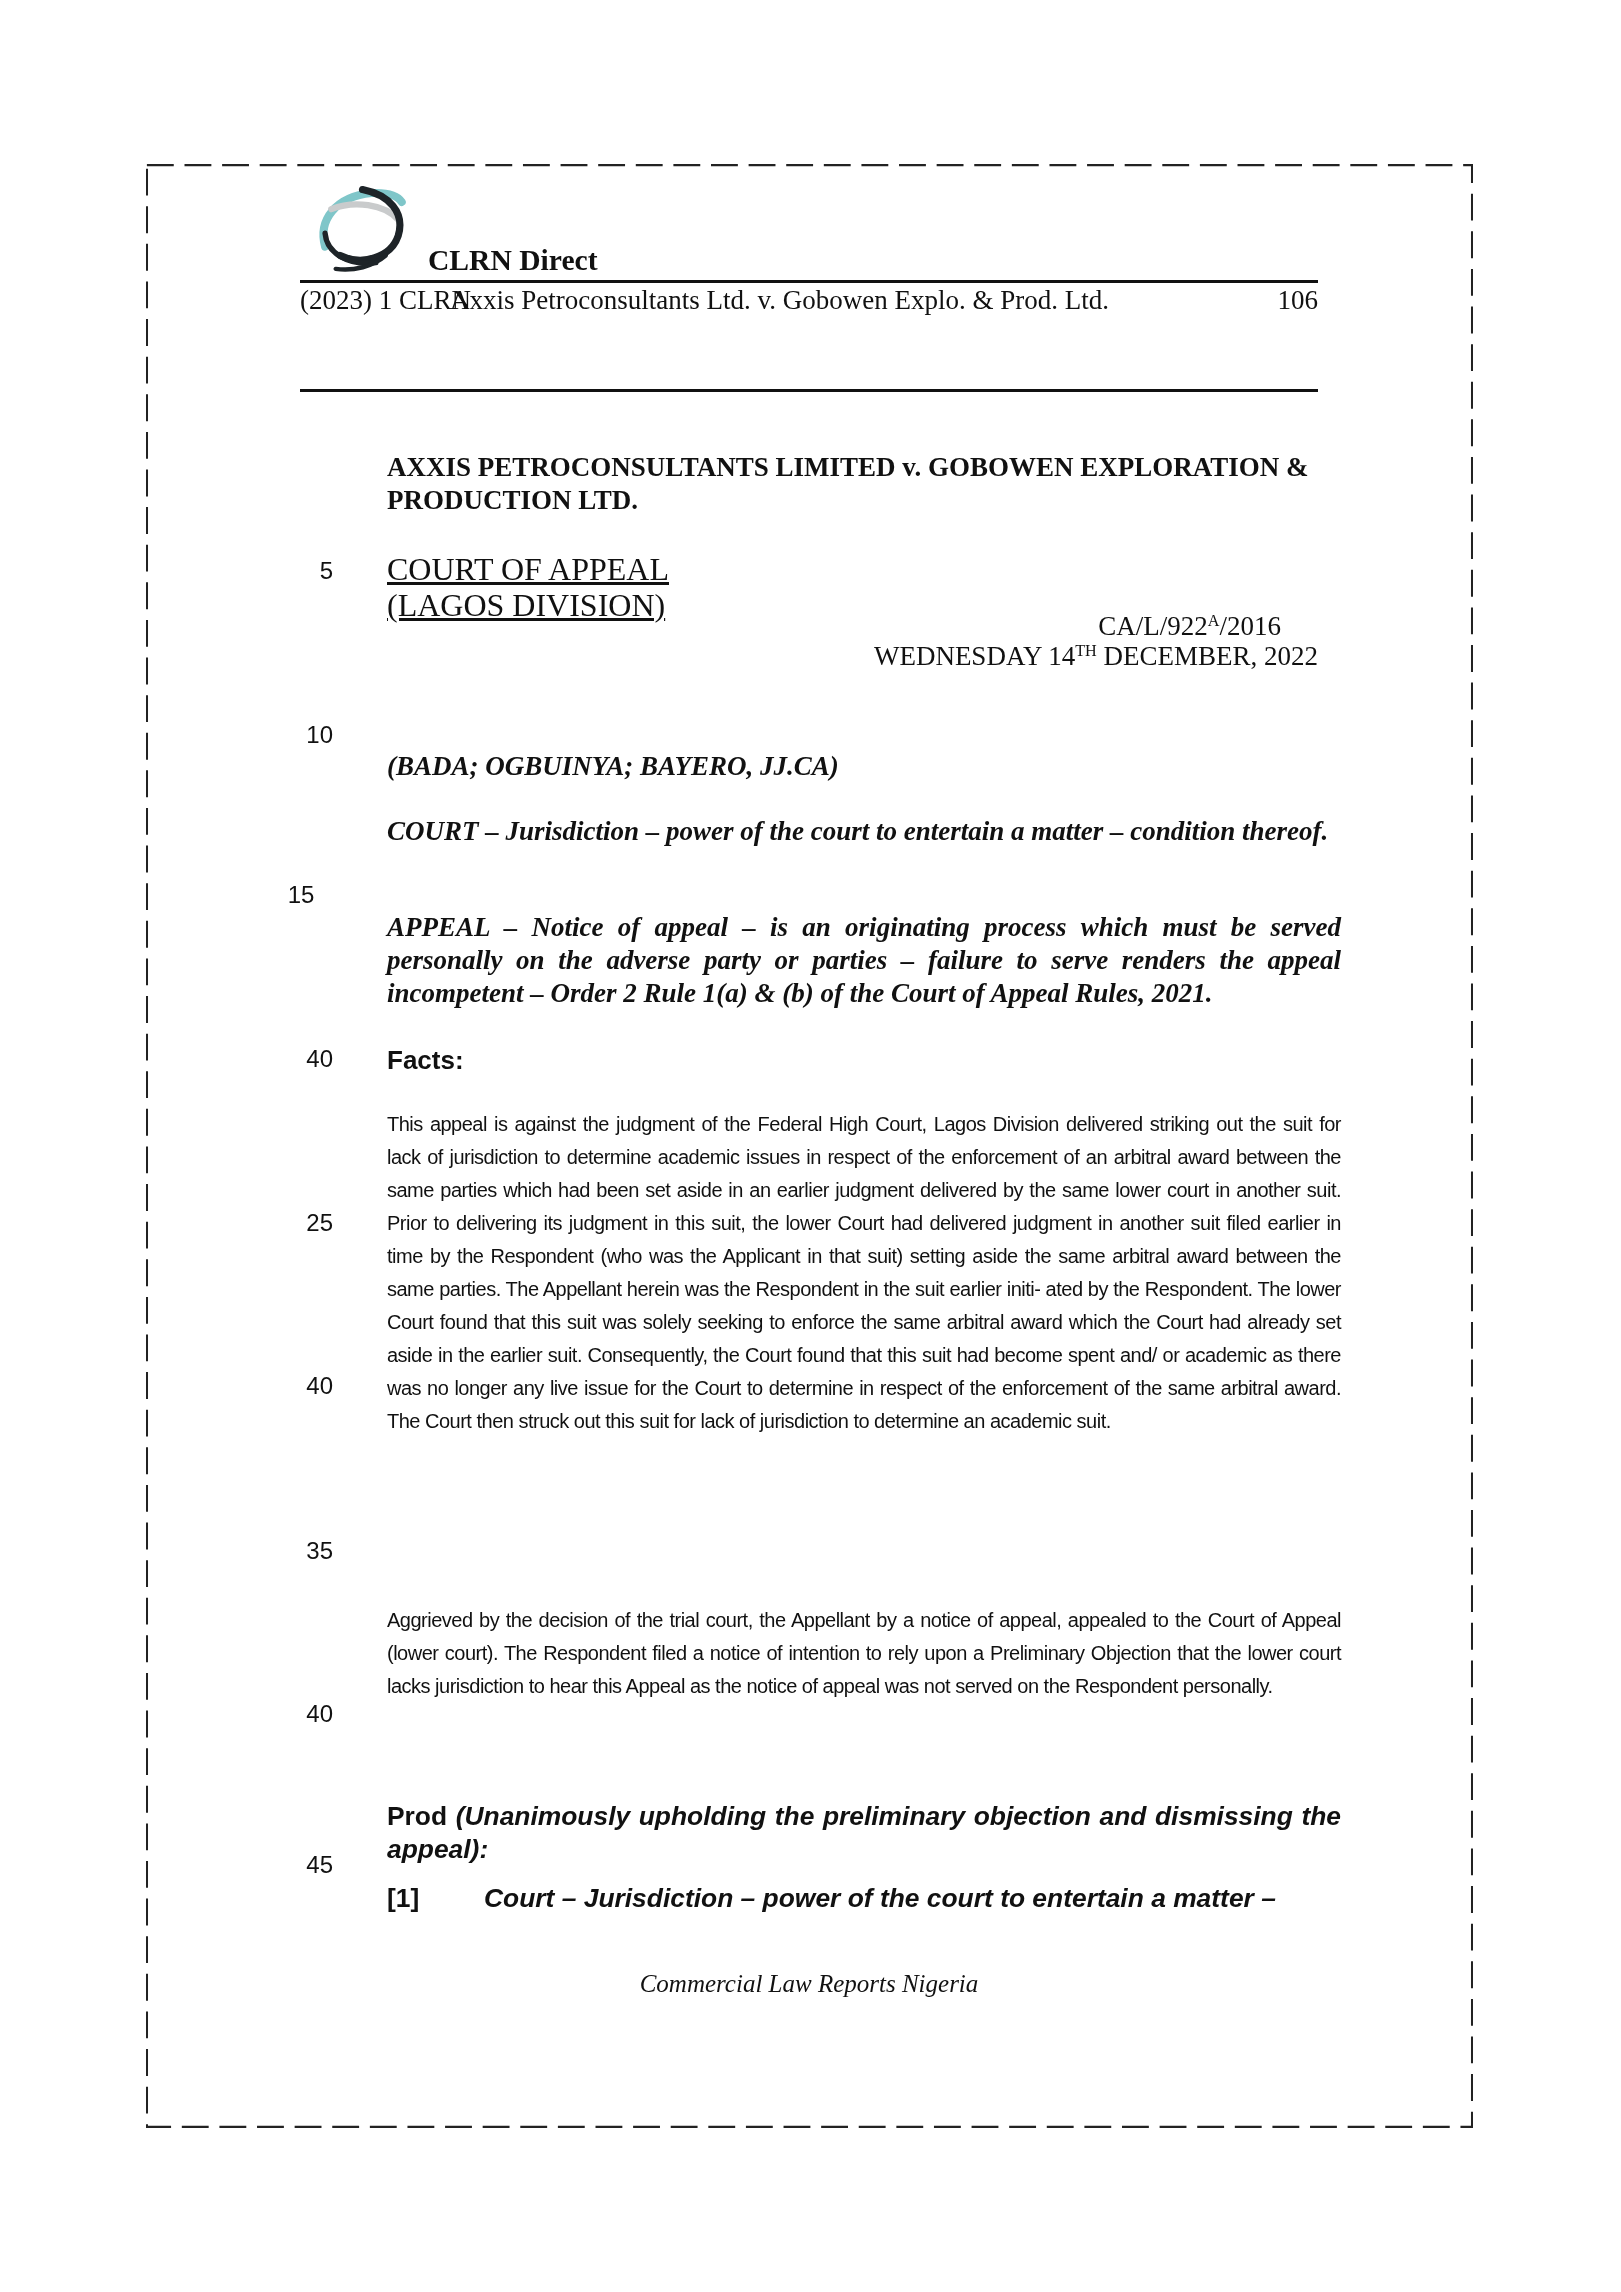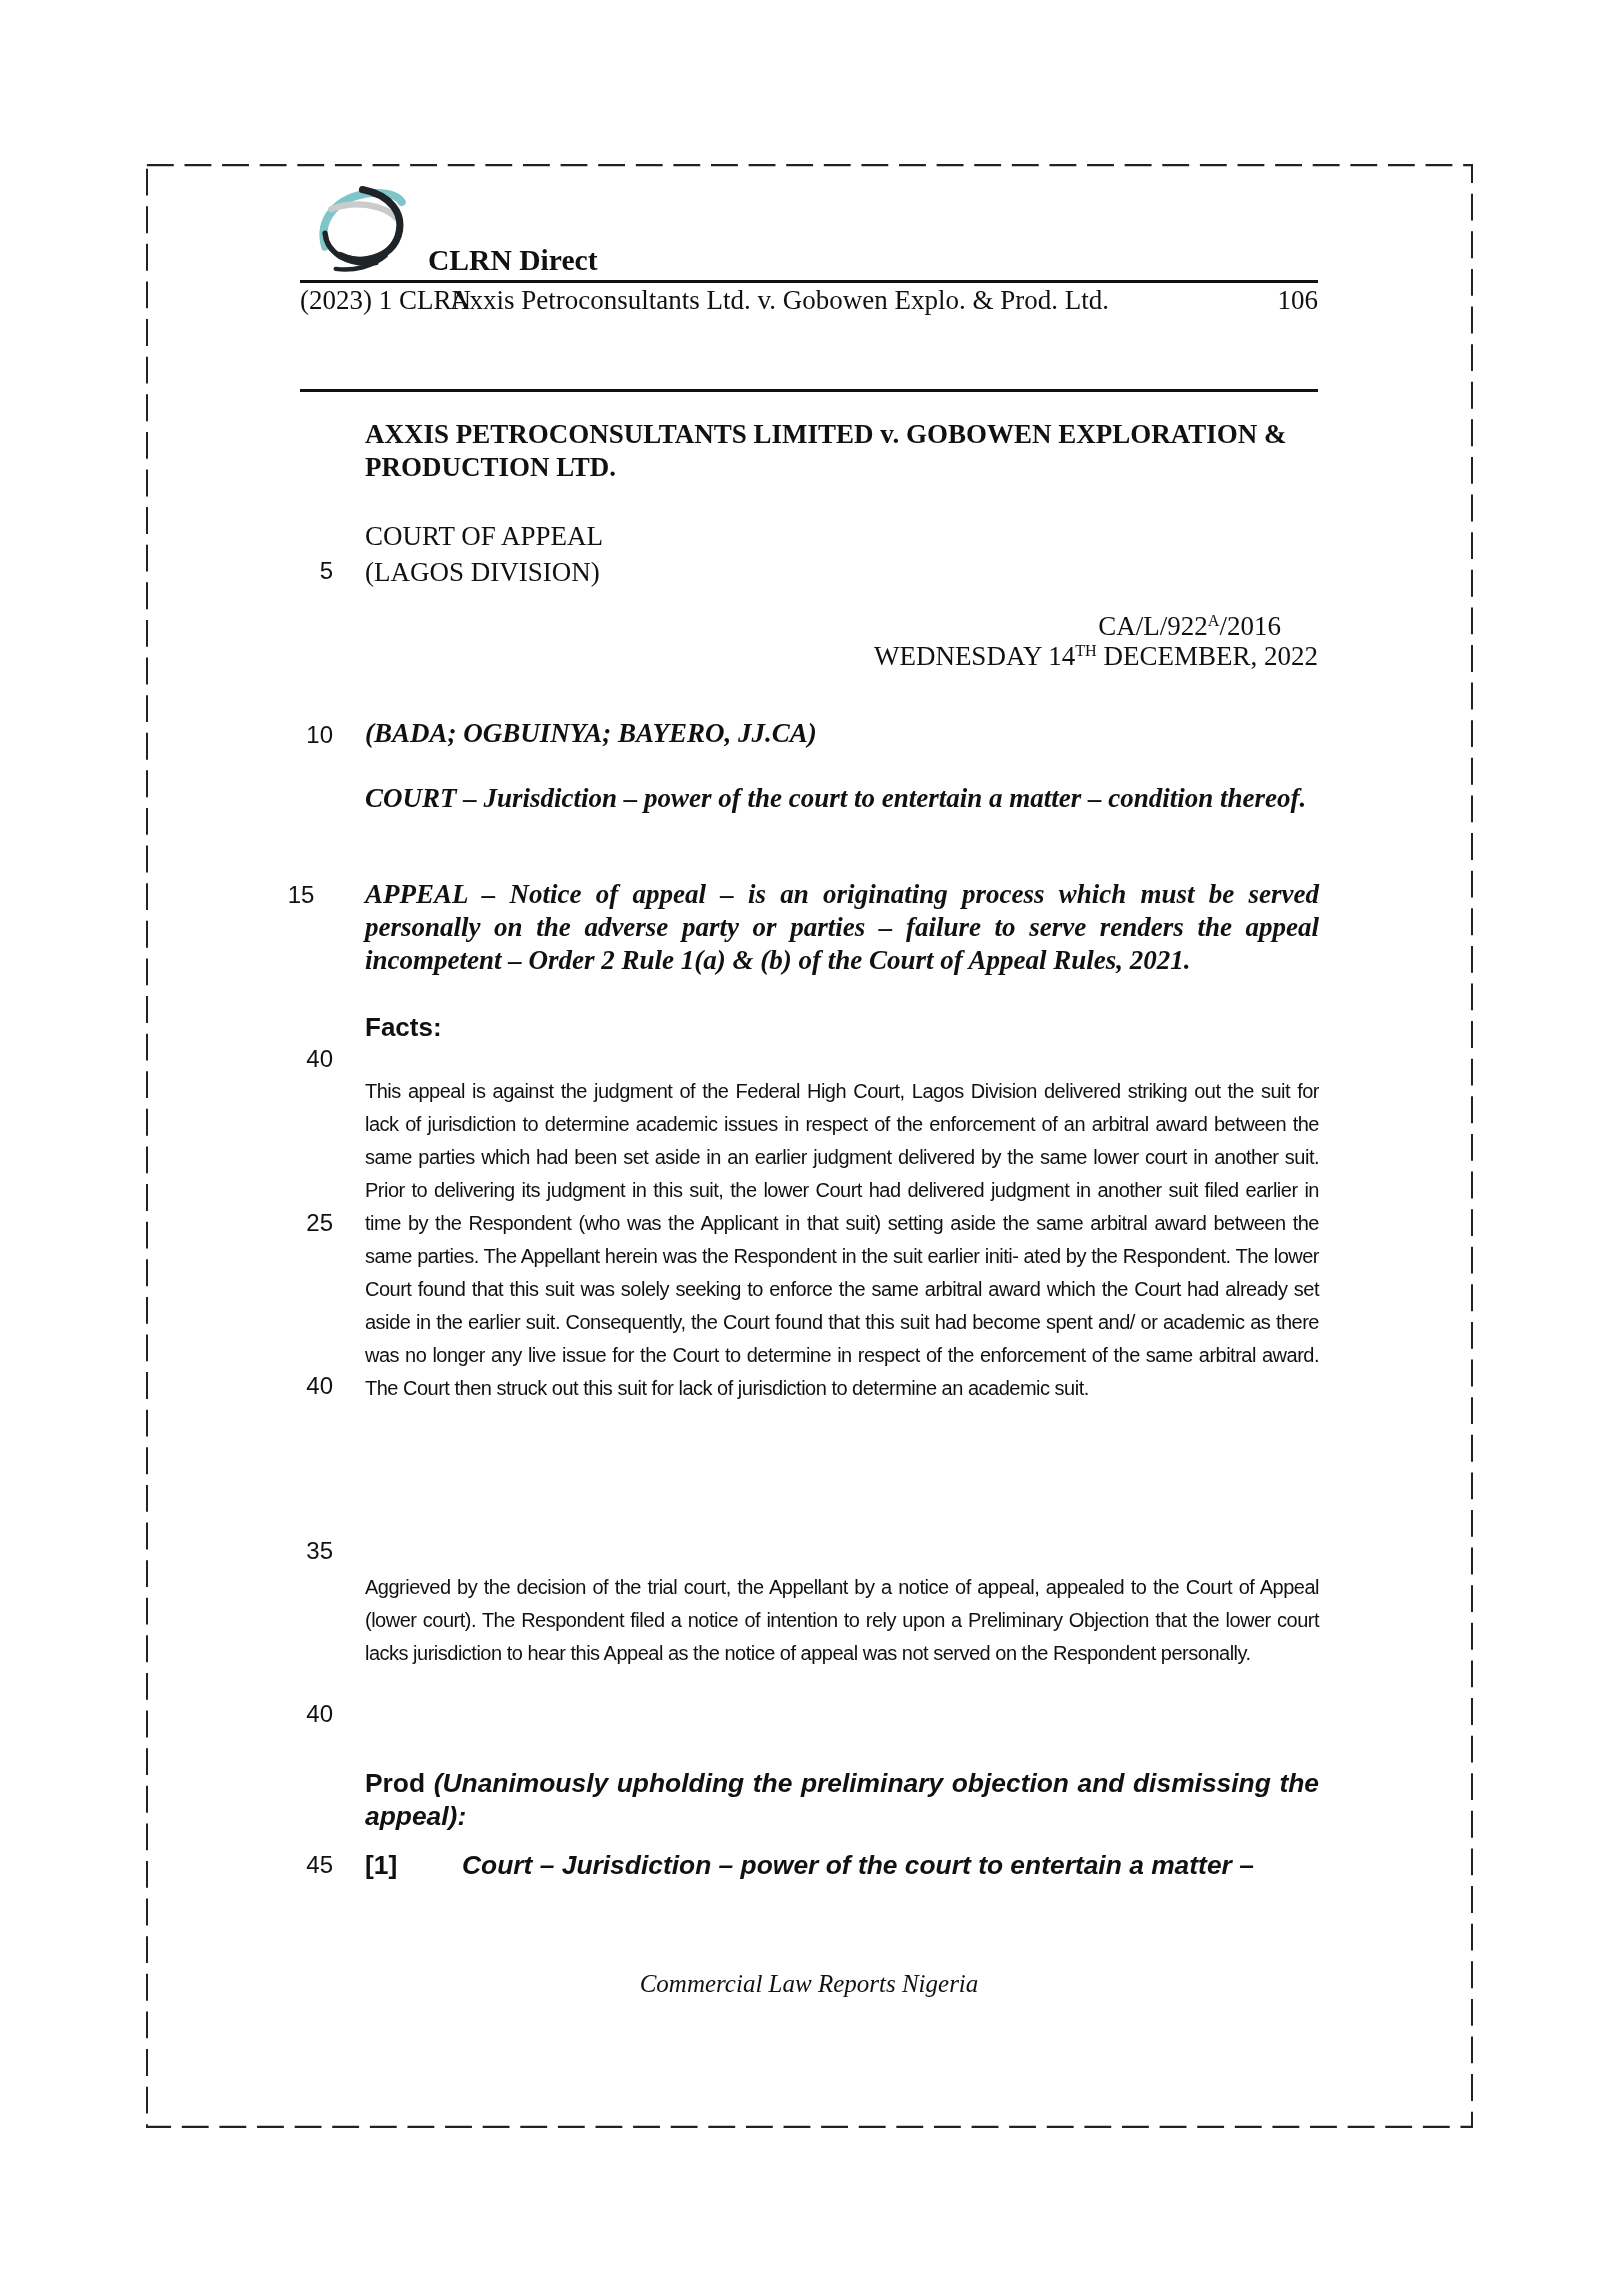--- a/index.html
+++ b/index.html
@@ -9,24 +9,24 @@
   .frame svg { position:absolute; left:0; top:0; }
   .serif { font-family:"Liberation Serif","DejaVu Serif",serif; }
   .sans { font-family:"Liberation Sans","DejaVu Sans",sans-serif; }
   .logo { left:309px; top:184px; width:107px; height:94px; }
   .brand { left:428px; top:244px; font-size:29.6px; font-weight:bold; white-space:nowrap; }
   .rule { left:300px; width:1018px; height:2.7px; background:#111; }
   .runhead { left:300px; top:285px; width:1018px; font-size:27px; display:flex; white-space:nowrap; }
   .runhead .cite { width:134px; }
   .runhead .title { flex:1; padding-left:16px; }
   .runhead .page { text-align:center; }
-  .col { left:365px; width:954px; }
+  .col { left:387px; width:954px;margin-top:33px; }
   .ln { left:269px; width:64px; text-align:right; font-size:24px; white-space:nowrap; }
   .casetitle { font-size:27px; font-weight:bold; line-height:33px; }
-  .court { font-size:27px; line-height:36px; }
+  .court { font-size:32px; line-height:36px;text-decoration:underline; }
   .right { text-align:right; font-size:27px; white-space:nowrap; }
   .judges { font-size:27px; font-style:italic; font-weight:bold; }
   .headnote { font-size:27px; font-style:italic; font-weight:bold; line-height:33px; text-align:justify; }
   .facts-h { font-size:26px; font-weight:bold; }
   .para { font-size:20px; line-height:33px; text-align:justify; letter-spacing:-0.5px; }
   .held { font-size:26.4px; line-height:33px; font-weight:bold; text-align:justify; }
   .held i { font-style:italic; }
   .ratio { font-size:26.4px; font-weight:bold; white-space:nowrap; }
   .ratio .num { position:absolute; left:0; }
   .ratio .txt { position:absolute; left:97px; font-style:italic; width:857px; }

